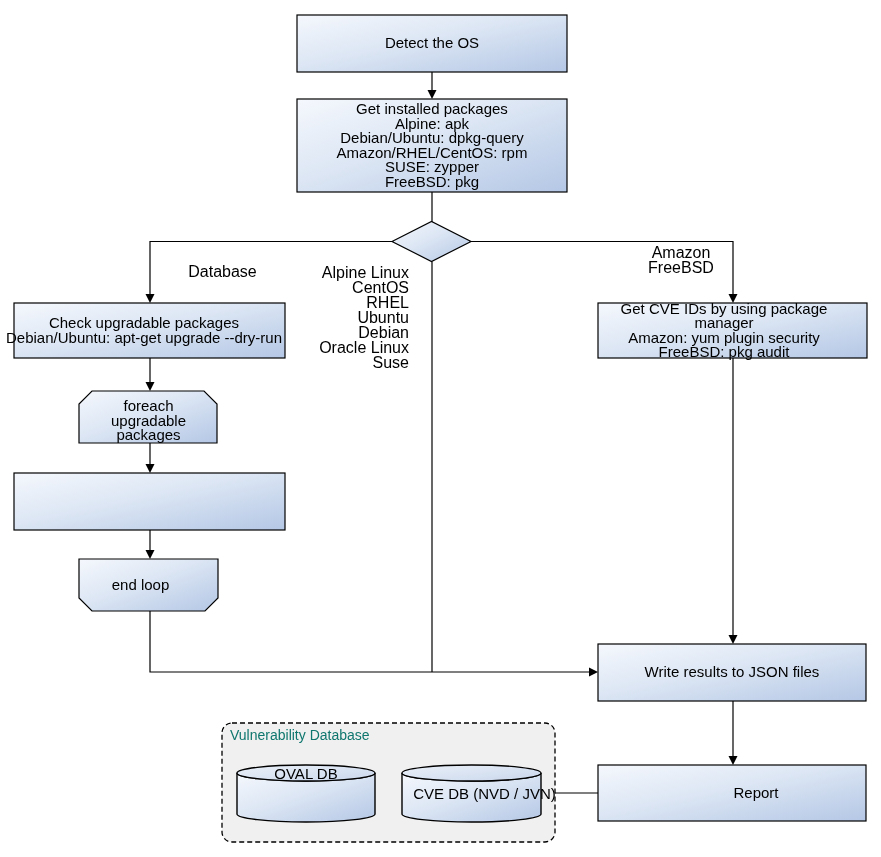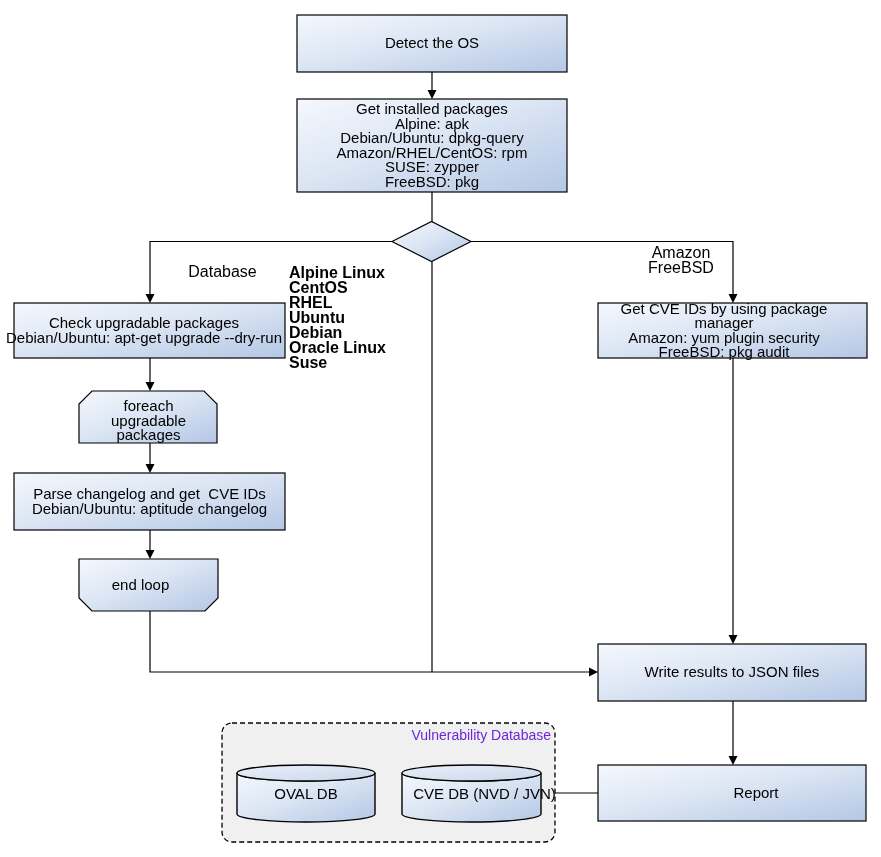--- a/index.html
+++ b/index.html
@@ -4,22 +4,22 @@
 <style>
   html,body{margin:0;padding:0;background:#ffffff;}
   #canvas{position:relative;width:881px;height:857px;background:#ffffff;overflow:hidden;
           font-family:"Liberation Sans",sans-serif;color:#000;}
   #shapes{position:absolute;left:0;top:0;}
   .lbl{position:absolute;display:flex;align-items:center;justify-content:center;
        white-space:pre-wrap;text-align:center;font-size:15px;line-height:14.5px;color:#000;}
   .lbl.alignright span{display:block;}
   .edge-lbl{position:absolute;font-size:16px;line-height:15px;white-space:pre-wrap;color:#000;}
   .edge-lbl.center{text-align:center;}
-  .edge-lbl.right{text-align:left;font-weight:bold;}
-  .group-title{position:absolute;font-size:14px;line-height:16px;text-align:right;color:#6d28d9;}
+  .edge-lbl.right{text-align:right;}
+  .group-title{position:absolute;font-size:14px;line-height:16px;color:#0f766e;}
 </style>
 </head>
 <body>
 
 <div id="canvas">
 
   <svg id="shapes" width="881" height="857" viewBox="0 0 881 857">
     <defs>
       <linearGradient id="nodeGrad" x1="0" y1="0" x2="1" y2="1">
         <stop offset="0" stop-color="#f5f8fd"></stop>
@@ -101,24 +101,20 @@
   <div class="lbl" style="left:5px;top:303px;width:278px;height:55px">
     <span>Check upgradable packages
 Debian/Ubuntu: apt-get upgrade --dry-run</span>
   </div>
 
   <div class="lbl" style="left:79px;top:391px;width:139px;height:60px">
     <span>foreach
 upgradable  packages</span>
   </div>
 
-  <div class="lbl" style="left:14px;top:473px;width:271px;height:57px">
-    <span>Parse changelog and get  CVE IDs
-Debian/Ubuntu: aptitude changelog</span>
-  </div>
 
   <div class="lbl" style="left:79px;top:559px;width:123px;height:52px">
     <span>end loop</span>
   </div>
 
   <div class="lbl" style="left:598px;top:303px;width:252px;height:55px">
     <span>Get CVE IDs by using package manager
 Amazon: yum plugin security
 FreeBSD: pkg audit</span>
   </div>
@@ -139,21 +135,21 @@
 Ubuntu
 Debian
 Oracle Linux
 Suse</div>
 
   <div class="edge-lbl center" style="left:631px;top:245px;width:100px">Amazon
 FreeBSD</div>
 
   <div class="group-title" style="left:230px;top:727px;width:321px">Vulnerability Database</div>
 
-  <div class="lbl" style="left:237px;top:778px;width:138px;height:32px">
+  <div class="lbl" style="left:237px;top:758px;width:138px;height:32px">
     <span>OVAL DB</span>
   </div>
 
   <div class="lbl" style="left:402px;top:778px;width:165px;height:32px">
     <span>CVE DB (NVD / JVN)</span>
   </div>
 
 </div>
 
 </body></html>

